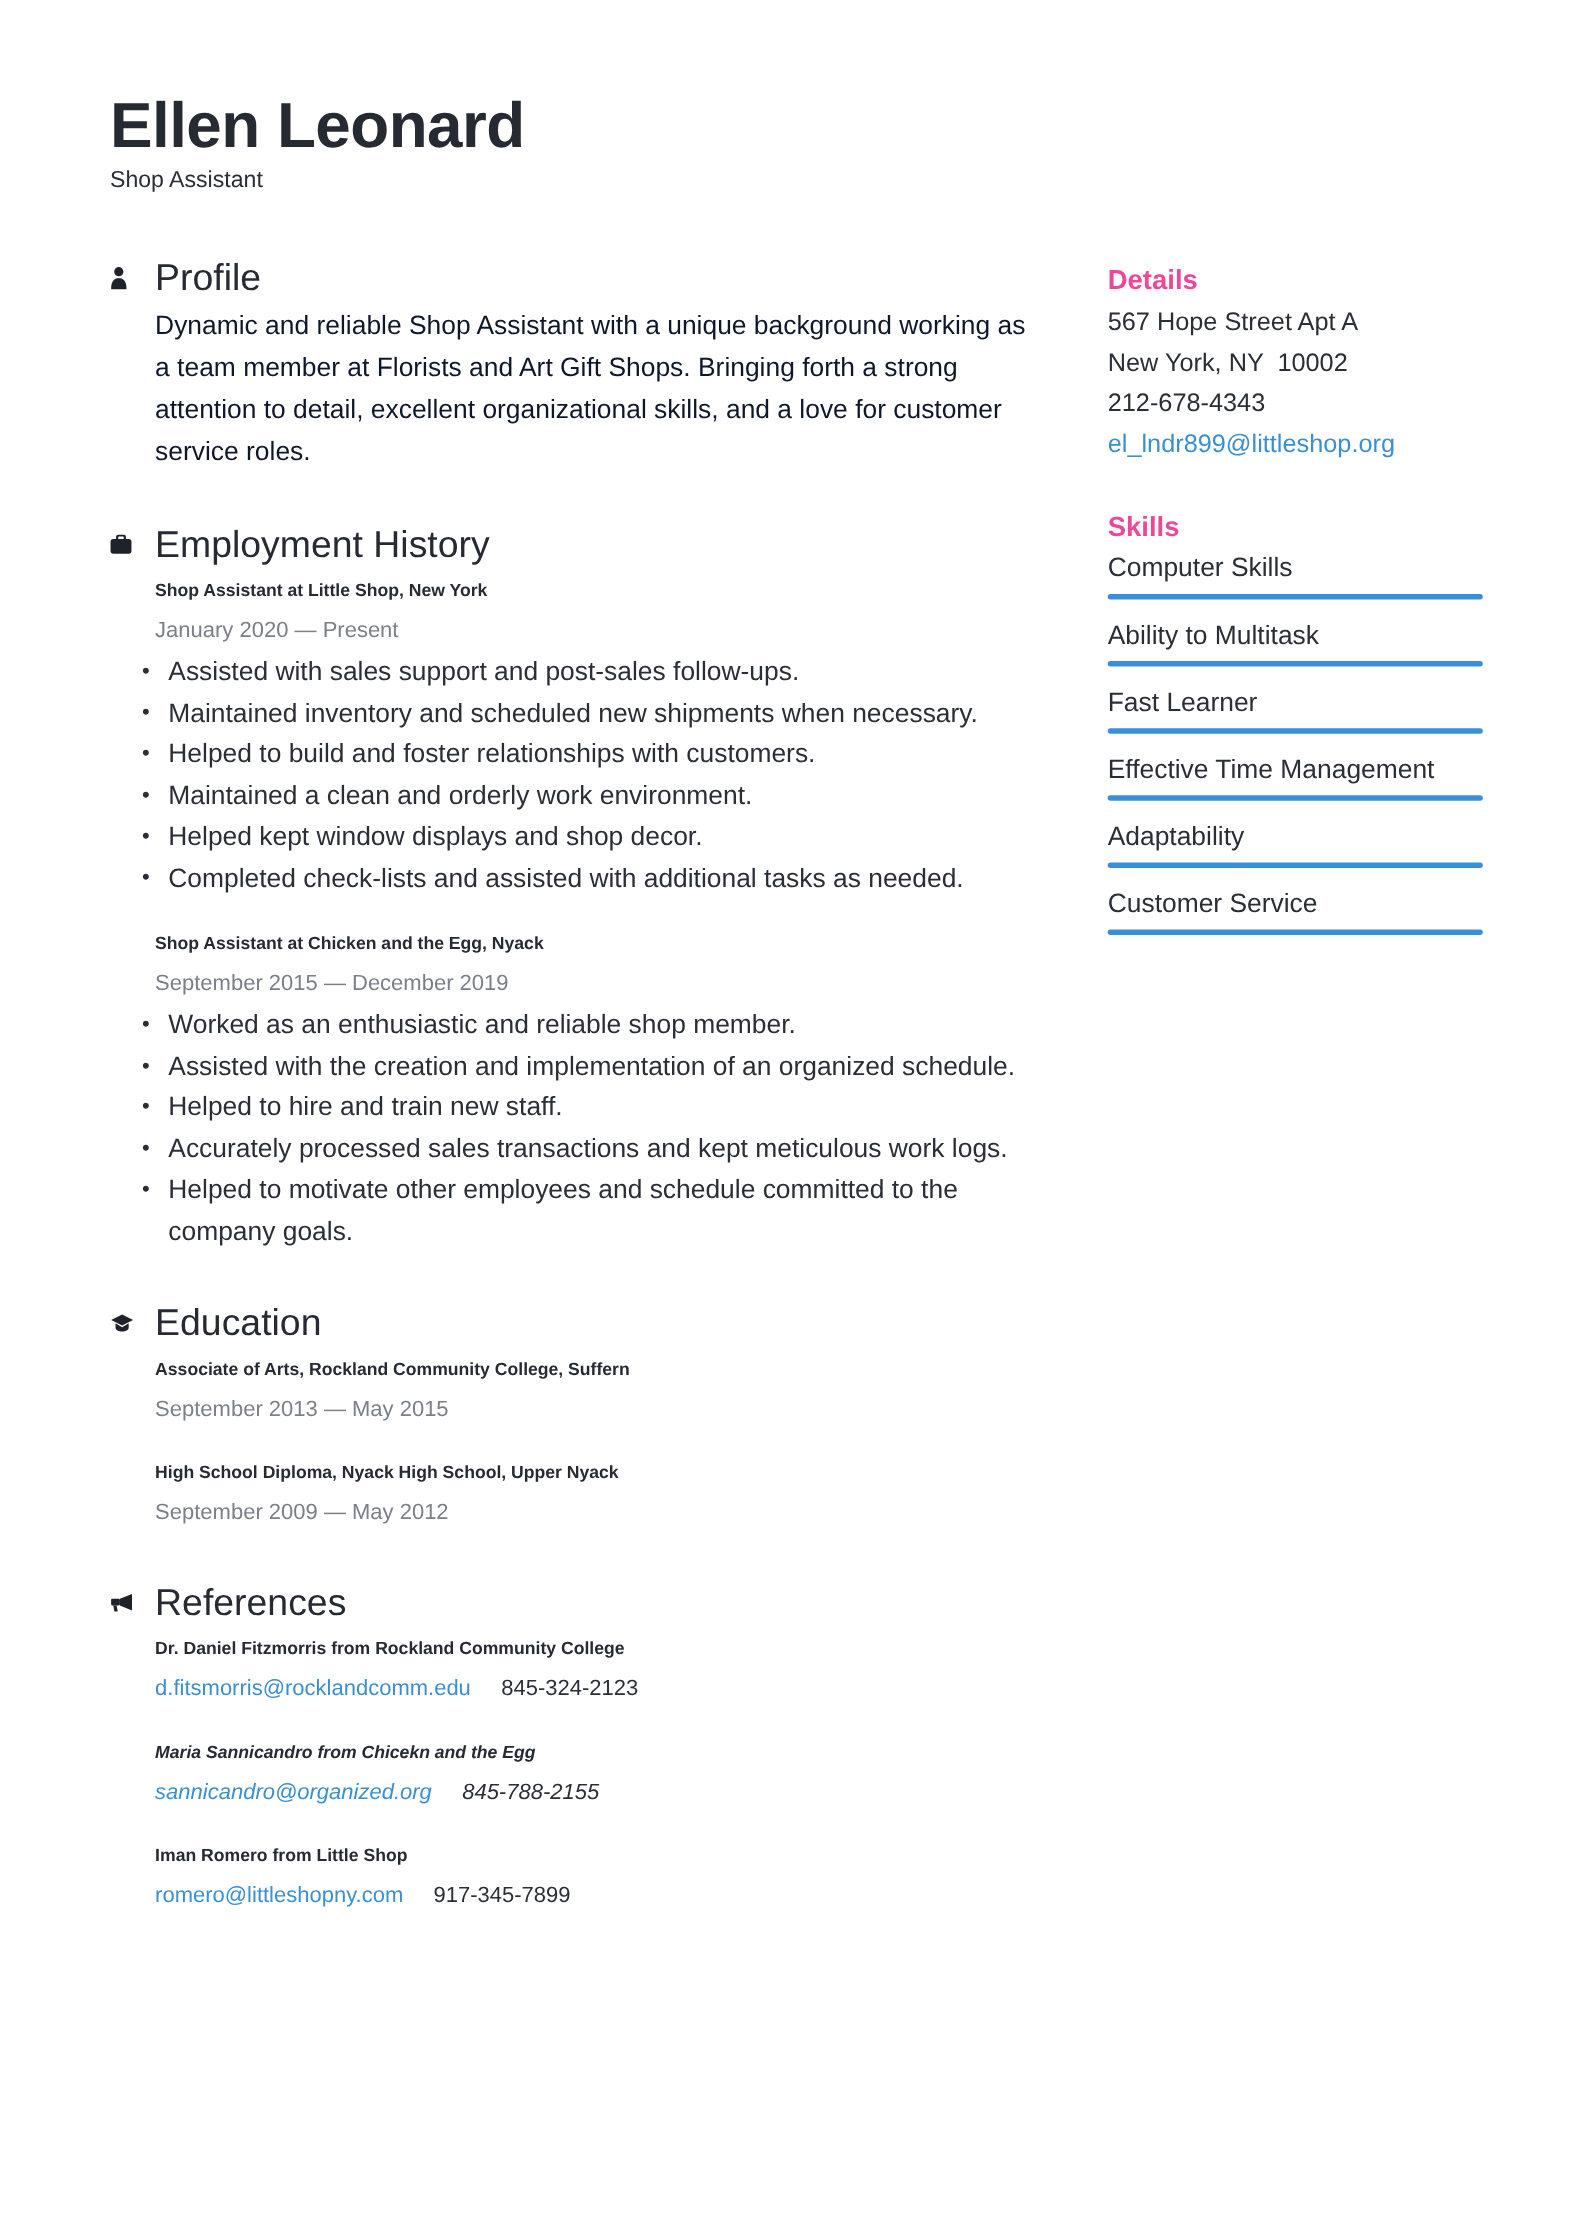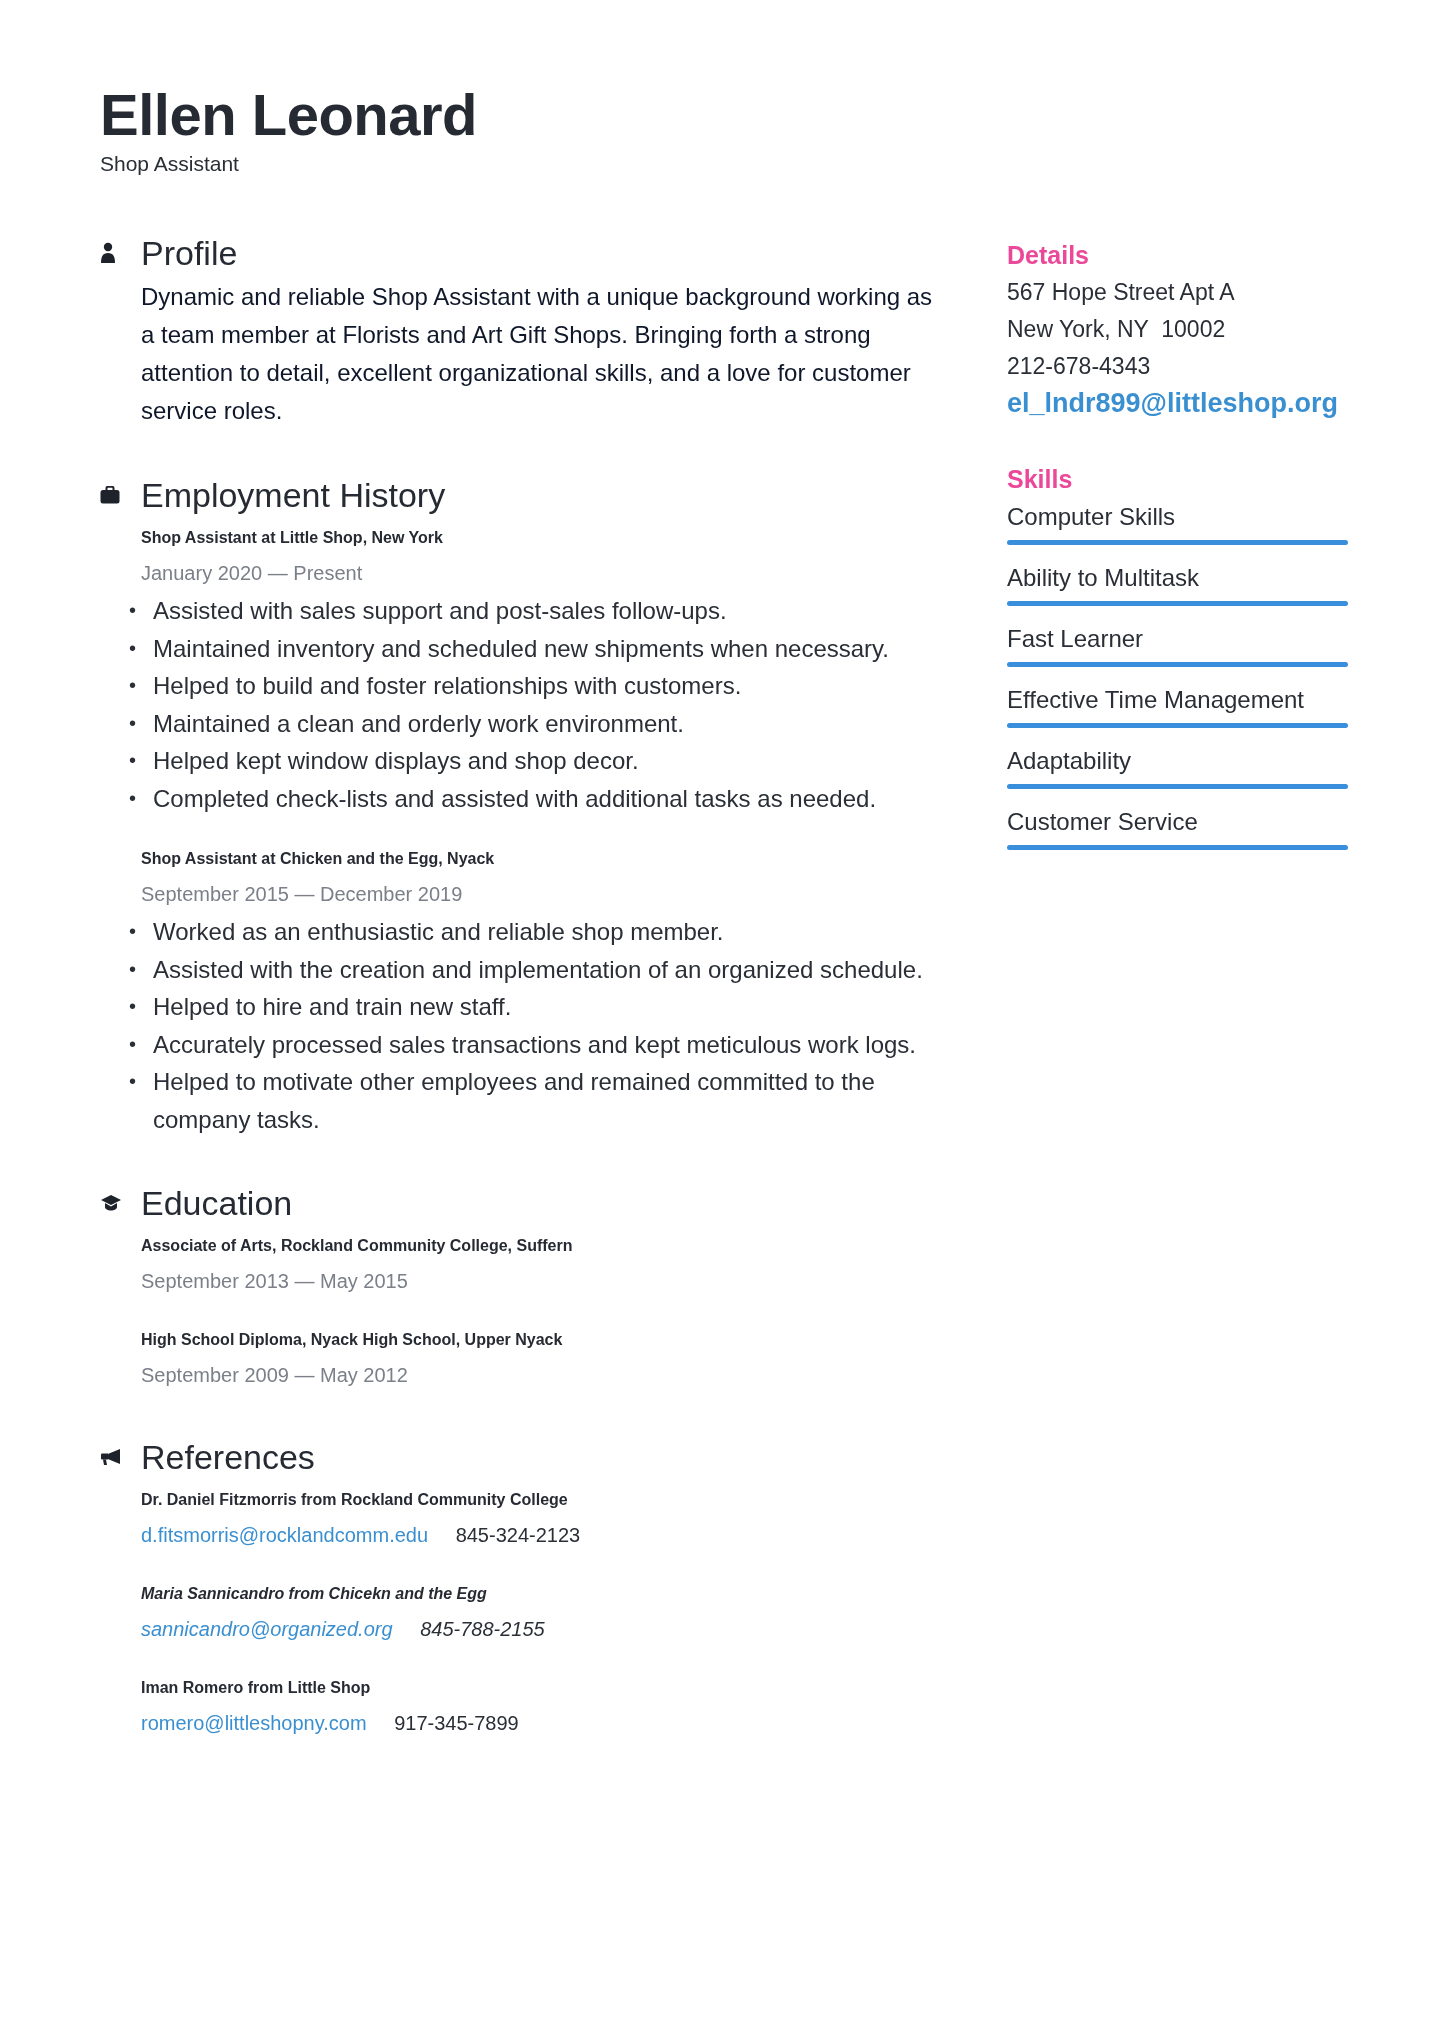--- a/index.html
+++ b/index.html
@@ -28,21 +28,21 @@
   ul.bullets { list-style: none; margin-top: 2px; }
   ul.bullets li { position: relative; padding-left: 53px; font-size: 24px; line-height: 37.5px; color: #2a2e36; }
   ul.bullets li::before { content: "•"; position: absolute; left: 29px; top: 0; font-size: 20px; color: #2a2e36; }
 
   .ref-contact { font-size: 20px; line-height: 34px; }
   .ref-email { color: #3a8fd0; margin-right: 22px; text-decoration: none; }
   .ref-phone { color: #2a2e36; }
 
   .side-head { font-size: 25px; font-weight: 700; color: #ec4899; line-height: 38px; }
   .side-line { font-size: 23px; line-height: 37px; color: #2a2e36; }
-  .side-link { font-size: 27px; line-height: 37px; color: #3a8fd0; text-decoration: none; display: block; font-weight: bold; }
+  .side-link { font-size: 23px; line-height: 37px; color: #3a8fd0; text-decoration: none; display: block; }
   .side-block { margin-bottom: 38px; }
 
   .skill { margin-bottom: 0; }
   .skill-name { font-size: 24px; line-height: 38px; color: #2a2e36; height: 42px; }
   .skill-bar { height: 5px; border-radius: 3px; width: 341px; margin-bottom: 14px; }
 </style>
 </head>
 <body>
 
 <div class="header">
@@ -91,21 +91,21 @@
         </ul>
       </div>
       <div class="entry">
         <div class="entry-title">Shop Assistant at Chicken and the Egg, Nyack</div>
         <div class="entry-date">September 2015 — December 2019</div>
         <ul class="bullets" style="margin-left:-41px;">
           <li>Worked as an enthusiastic and reliable shop member.</li>
           <li>Assisted with the creation and implementation of an organized schedule.</li>
           <li>Helped to hire and train new staff.</li>
           <li>Accurately processed sales transactions and kept meticulous work logs.</li>
-          <li>Helped to motivate other employees and remained committed to the company tasks.</li>
+          <li>Helped to motivate other employees and schedule committed to the company goals.</li>
         </ul>
       </div>
     </div>
   </div>
 
   <div class="section" style="margin-bottom:40px;">
     <div class="section-head">
       <span class="section-icon">
         <svg width="22" height="18" viewBox="0 0 22 18">
             <path d="M11 1 L21 6 L11 11 L1 6 Z" fill="#1e222a"></path>

